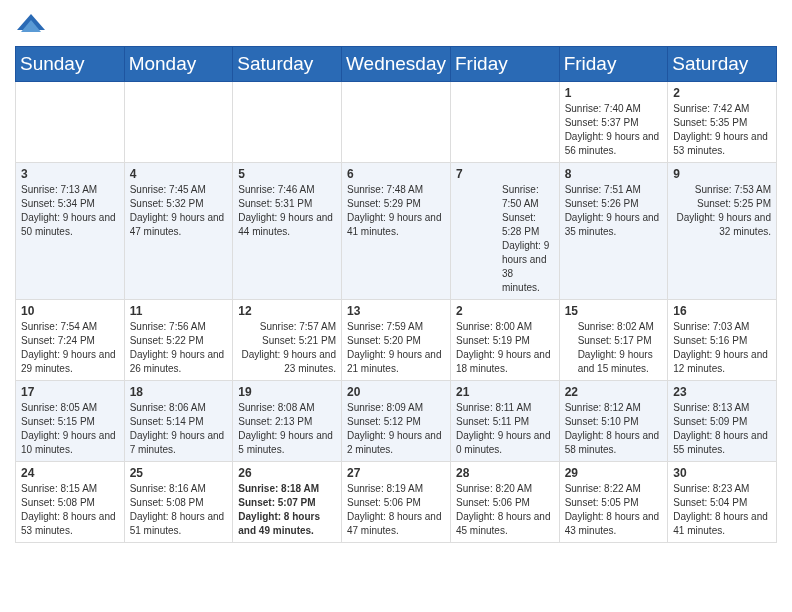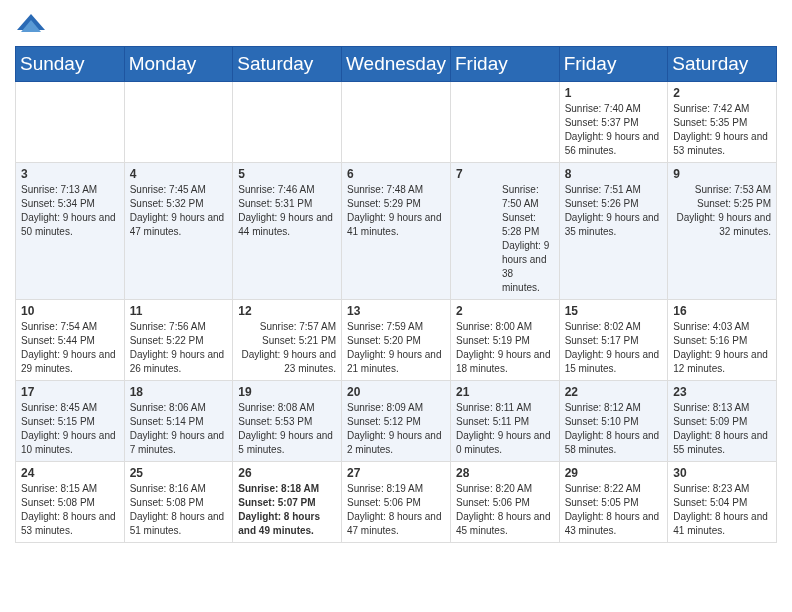--- a/index.html
+++ b/index.html
@@ -196,21 +196,21 @@
             <span class="day-num">9</span>
             <div class="day-info" style="white-space: pre-line; text-align: right;">Sunrise: 7:53 AM
 Sunset: 5:25 PM
 Daylight: 9 hours and 32 minutes.</div>
           </td>
         </tr>
         <tr>
           <td>
             <span class="day-num">10</span>
             <div class="day-info" style="white-space: pre-line;">Sunrise: 7:54 AM
-Sunset: 5:44 PM
+Sunset: 7:24 PM
 Daylight: 9 hours and 29 minutes.</div>
           </td>
           <td>
             <span class="day-num">11</span>
             <div class="day-info" style="white-space: pre-line;">Sunrise: 7:56 AM
 Sunset: 5:22 PM
 Daylight: 9 hours and 26 minutes.</div>
           </td>
           <td>
             <span class="day-num">12</span>
@@ -225,48 +225,48 @@
 Daylight: 9 hours and 21 minutes.</div>
           </td>
           <td>
             <span class="day-num">2</span>
             <div class="day-info" style="white-space: pre-line;">Sunrise: 8:00 AM
 Sunset: 5:19 PM
 Daylight: 9 hours and 18 minutes.</div>
           </td>
           <td>
             <span class="day-num">15</span>
-            <div class="day-info" style="white-space: pre-line;">Sunrise: 8:02 AM
+            <div class="day-info" style="white-space: pre-line; margin-left: 13px;">Sunrise: 8:02 AM
 Sunset: 5:17 PM
 Daylight: 9 hours and 15 minutes.</div>
           </td>
           <td>
             <span class="day-num">16</span>
-            <div class="day-info" style="white-space: pre-line;">Sunrise: 4:03 AM
+            <div class="day-info" style="white-space: pre-line;">Sunrise: 7:03 AM
 Sunset: 5:16 PM
 Daylight: 9 hours and 12 minutes.</div>
           </td>
         </tr>
         <tr>
           <td>
             <span class="day-num">17</span>
-            <div class="day-info" style="white-space: pre-line;">Sunrise: 8:45 AM
+            <div class="day-info" style="white-space: pre-line;">Sunrise: 8:05 AM
 Sunset: 5:15 PM
 Daylight: 9 hours and 10 minutes.</div>
           </td>
           <td>
             <span class="day-num">18</span>
             <div class="day-info" style="white-space: pre-line;">Sunrise: 8:06 AM
 Sunset: 5:14 PM
 Daylight: 9 hours and 7 minutes.</div>
           </td>
           <td>
             <span class="day-num">19</span>
             <div class="day-info" style="white-space: pre-line;">Sunrise: 8:08 AM
-Sunset: 5:53 PM
+Sunset: 2:13 PM
 Daylight: 9 hours and 5 minutes.</div>
           </td>
           <td>
             <span class="day-num">20</span>
             <div class="day-info" style="white-space: pre-line;">Sunrise: 8:09 AM
 Sunset: 5:12 PM
 Daylight: 9 hours and 2 minutes.</div>
           </td>
           <td>
             <span class="day-num">21</span>

